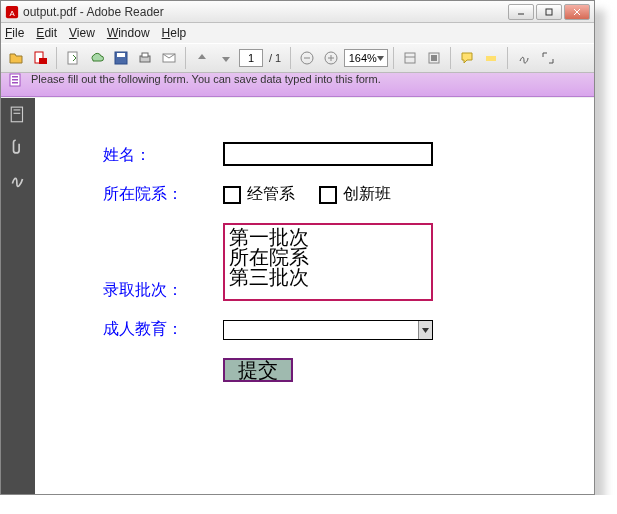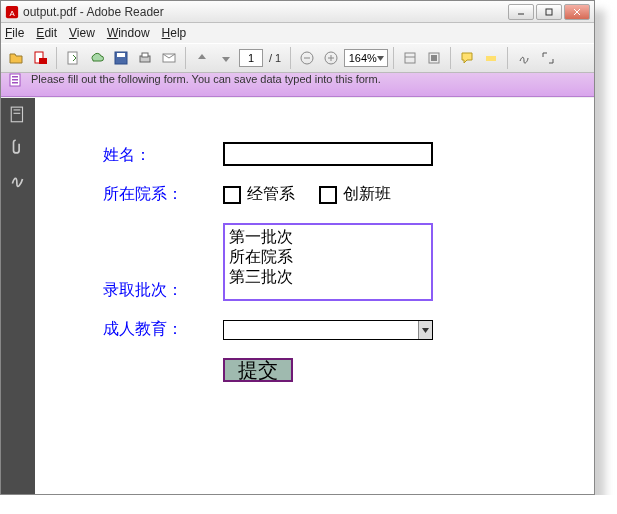--- a/index.html
+++ b/index.html
@@ -40,21 +40,21 @@
   .pagewrap { flex:1; background:#fff; margin:0; position:relative; }
 
   
   .form { position:absolute; top:44px; left:68px; right:40px; }
   .row { display:flex; align-items:flex-end; margin-bottom:18px; }
   .label { width:120px; color:#0000ff; font-size:16px; }
   .ctrl { flex:1; display:flex; align-items:center; flex-wrap:wrap; }
   .textinput { width:210px; height:24px; border:2px solid #000; background:#fff; }
   .chk { width:18px; height:18px; border:2px solid #000; background:#fff; margin-right:6px; }
   .optlbl { font-size:16px; margin-right:24px; }
-  .listbox { width:210px; height:78px; border:2px solid #8b5cf6; background:#fff; padding:2px 4px; font-size:16px; line-height:20px; }
+  .listbox { width:210px; height:78px; border:2px solid #be185d; background:#fff; padding:2px 4px; font-size:20px; line-height:20px; }
   .radio { width:18px; height:18px; border:2px solid #000; border-radius:50%; background:#fff; margin-right:6px; }
   .combo { width:210px; height:20px; border:1px solid #000; background:#fff; display:flex; align-items:center; justify-content:flex-end; }
   .combo .arrow { width:14px; height:18px; background:#ddd; border-left:1px solid #888; display:flex; align-items:center; justify-content:center; }
   .submit { width:70px; height:24px; background:#9fbaaf; border:2px solid #701a75; text-align:center; line-height:20px; font-size:20px; color:#000; }
 </style>
 </head>
 <body>
 
 <div class="window">
   <div class="shadow"></div>

